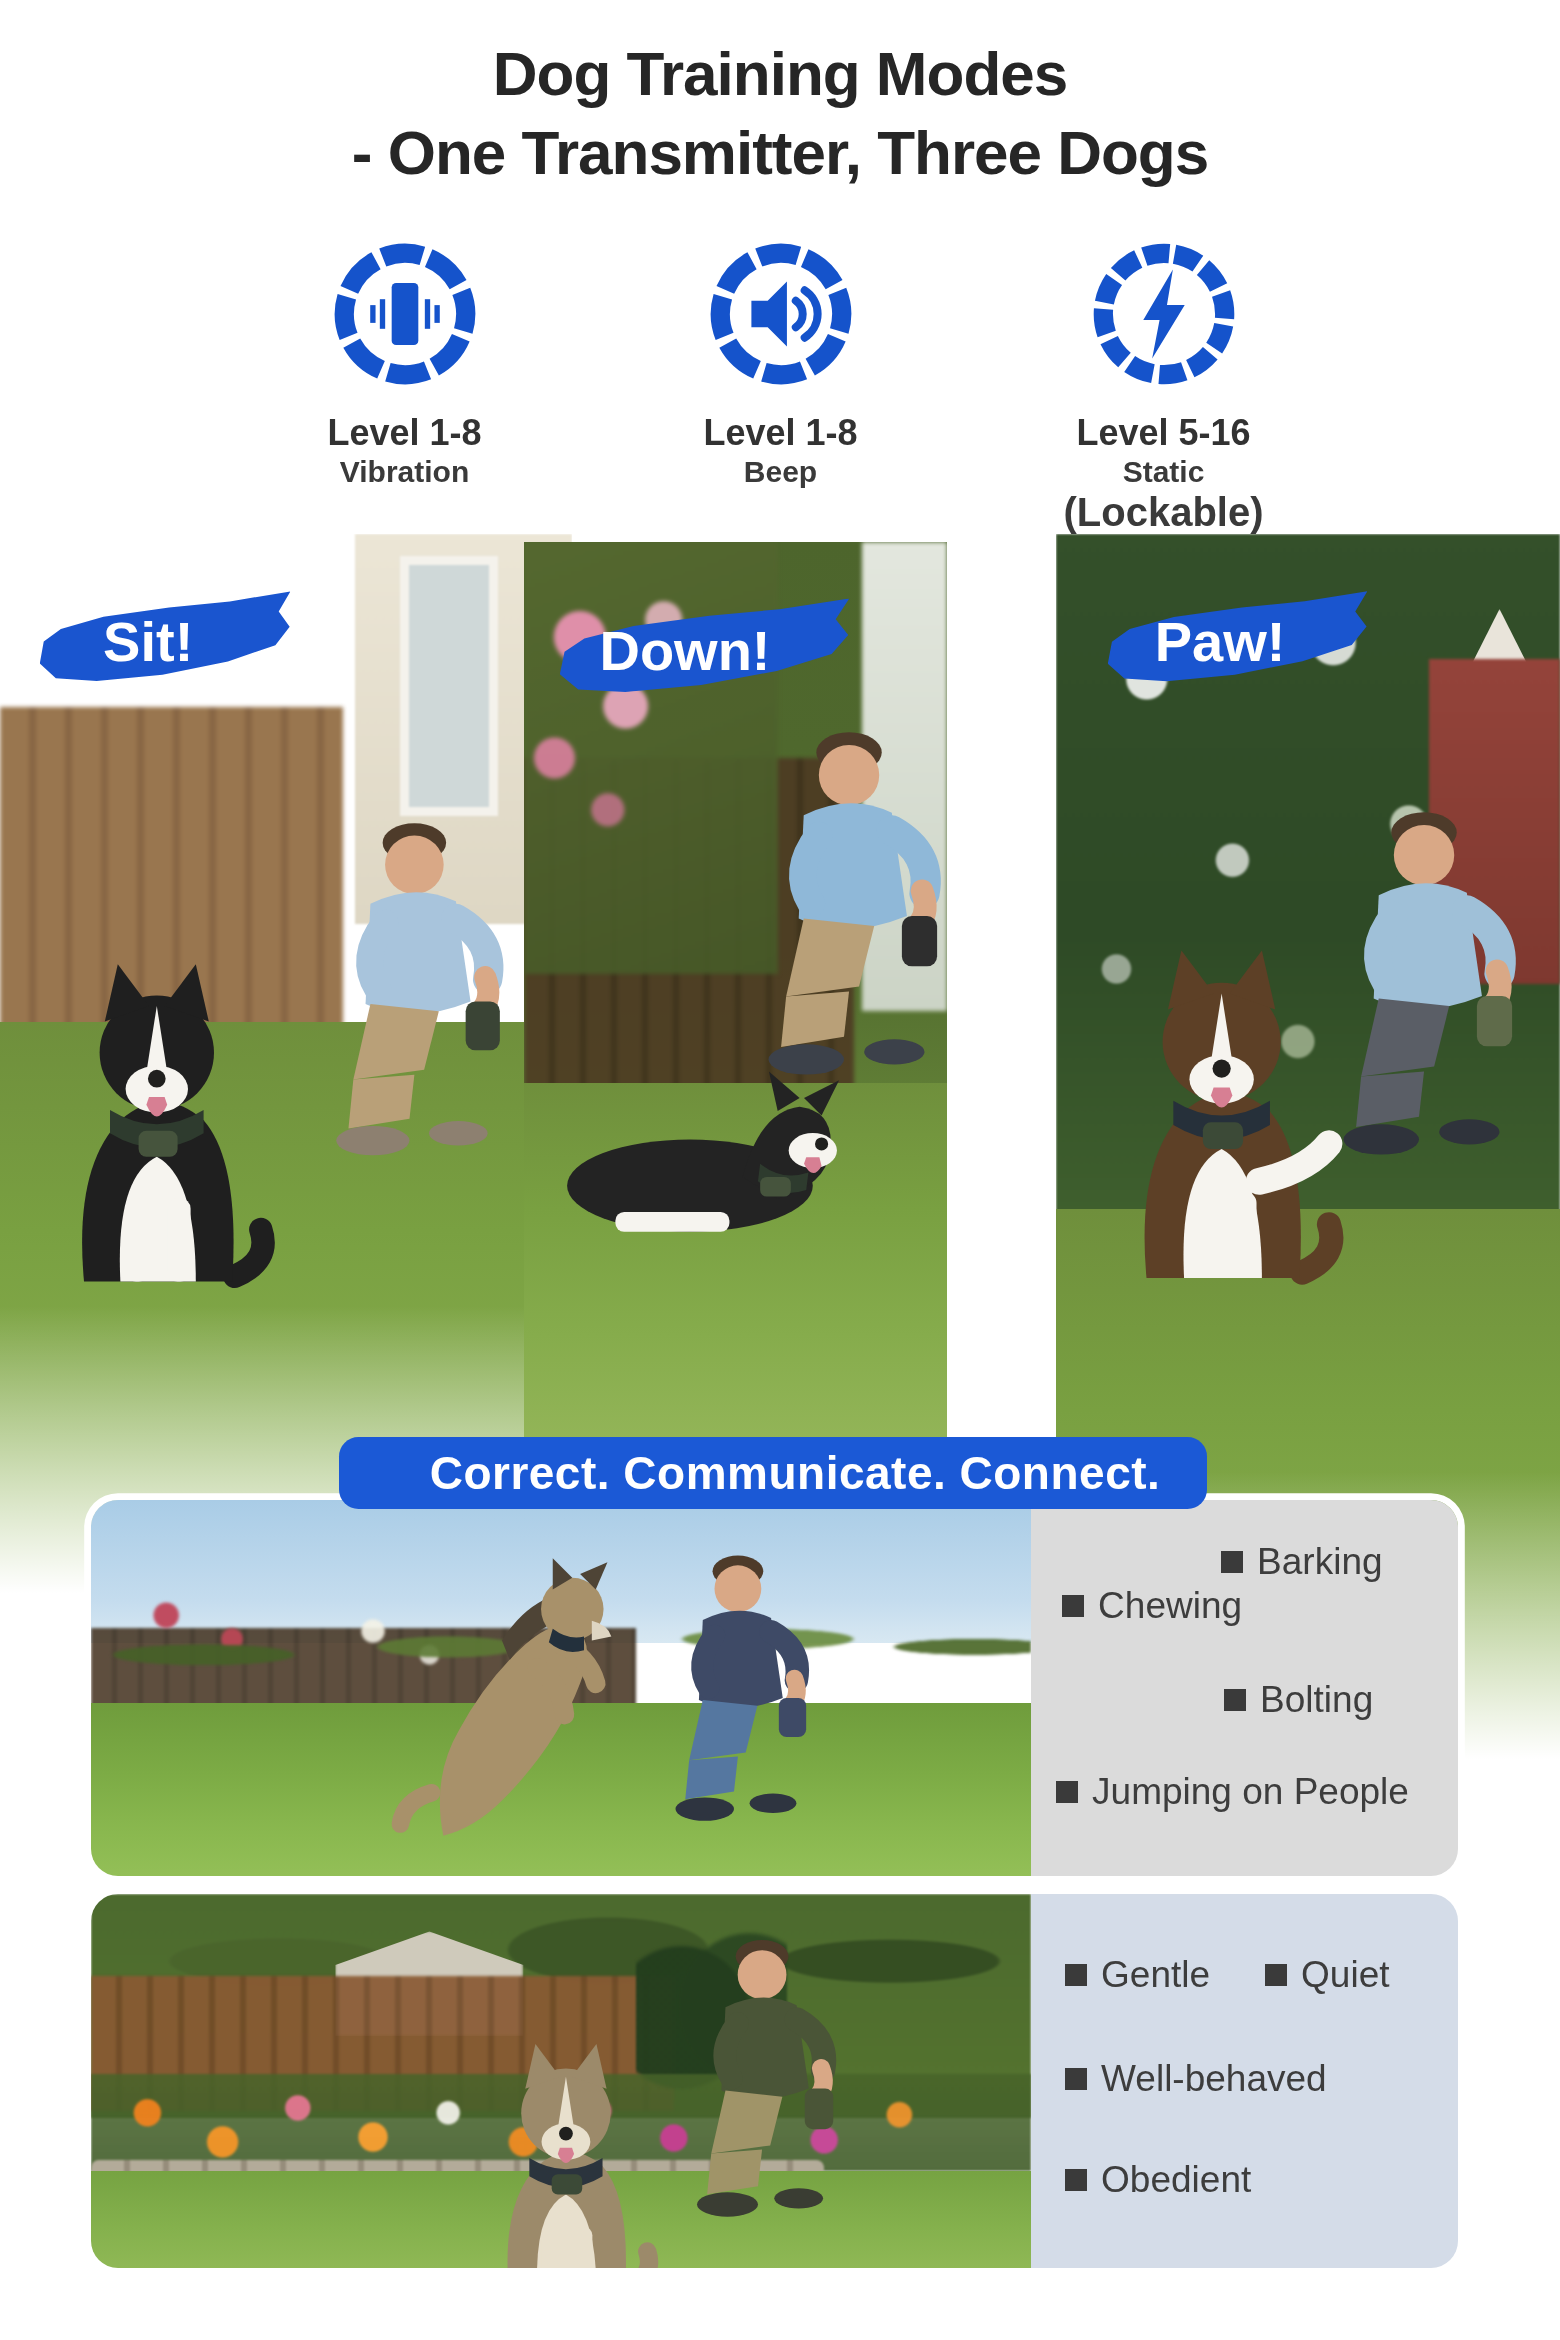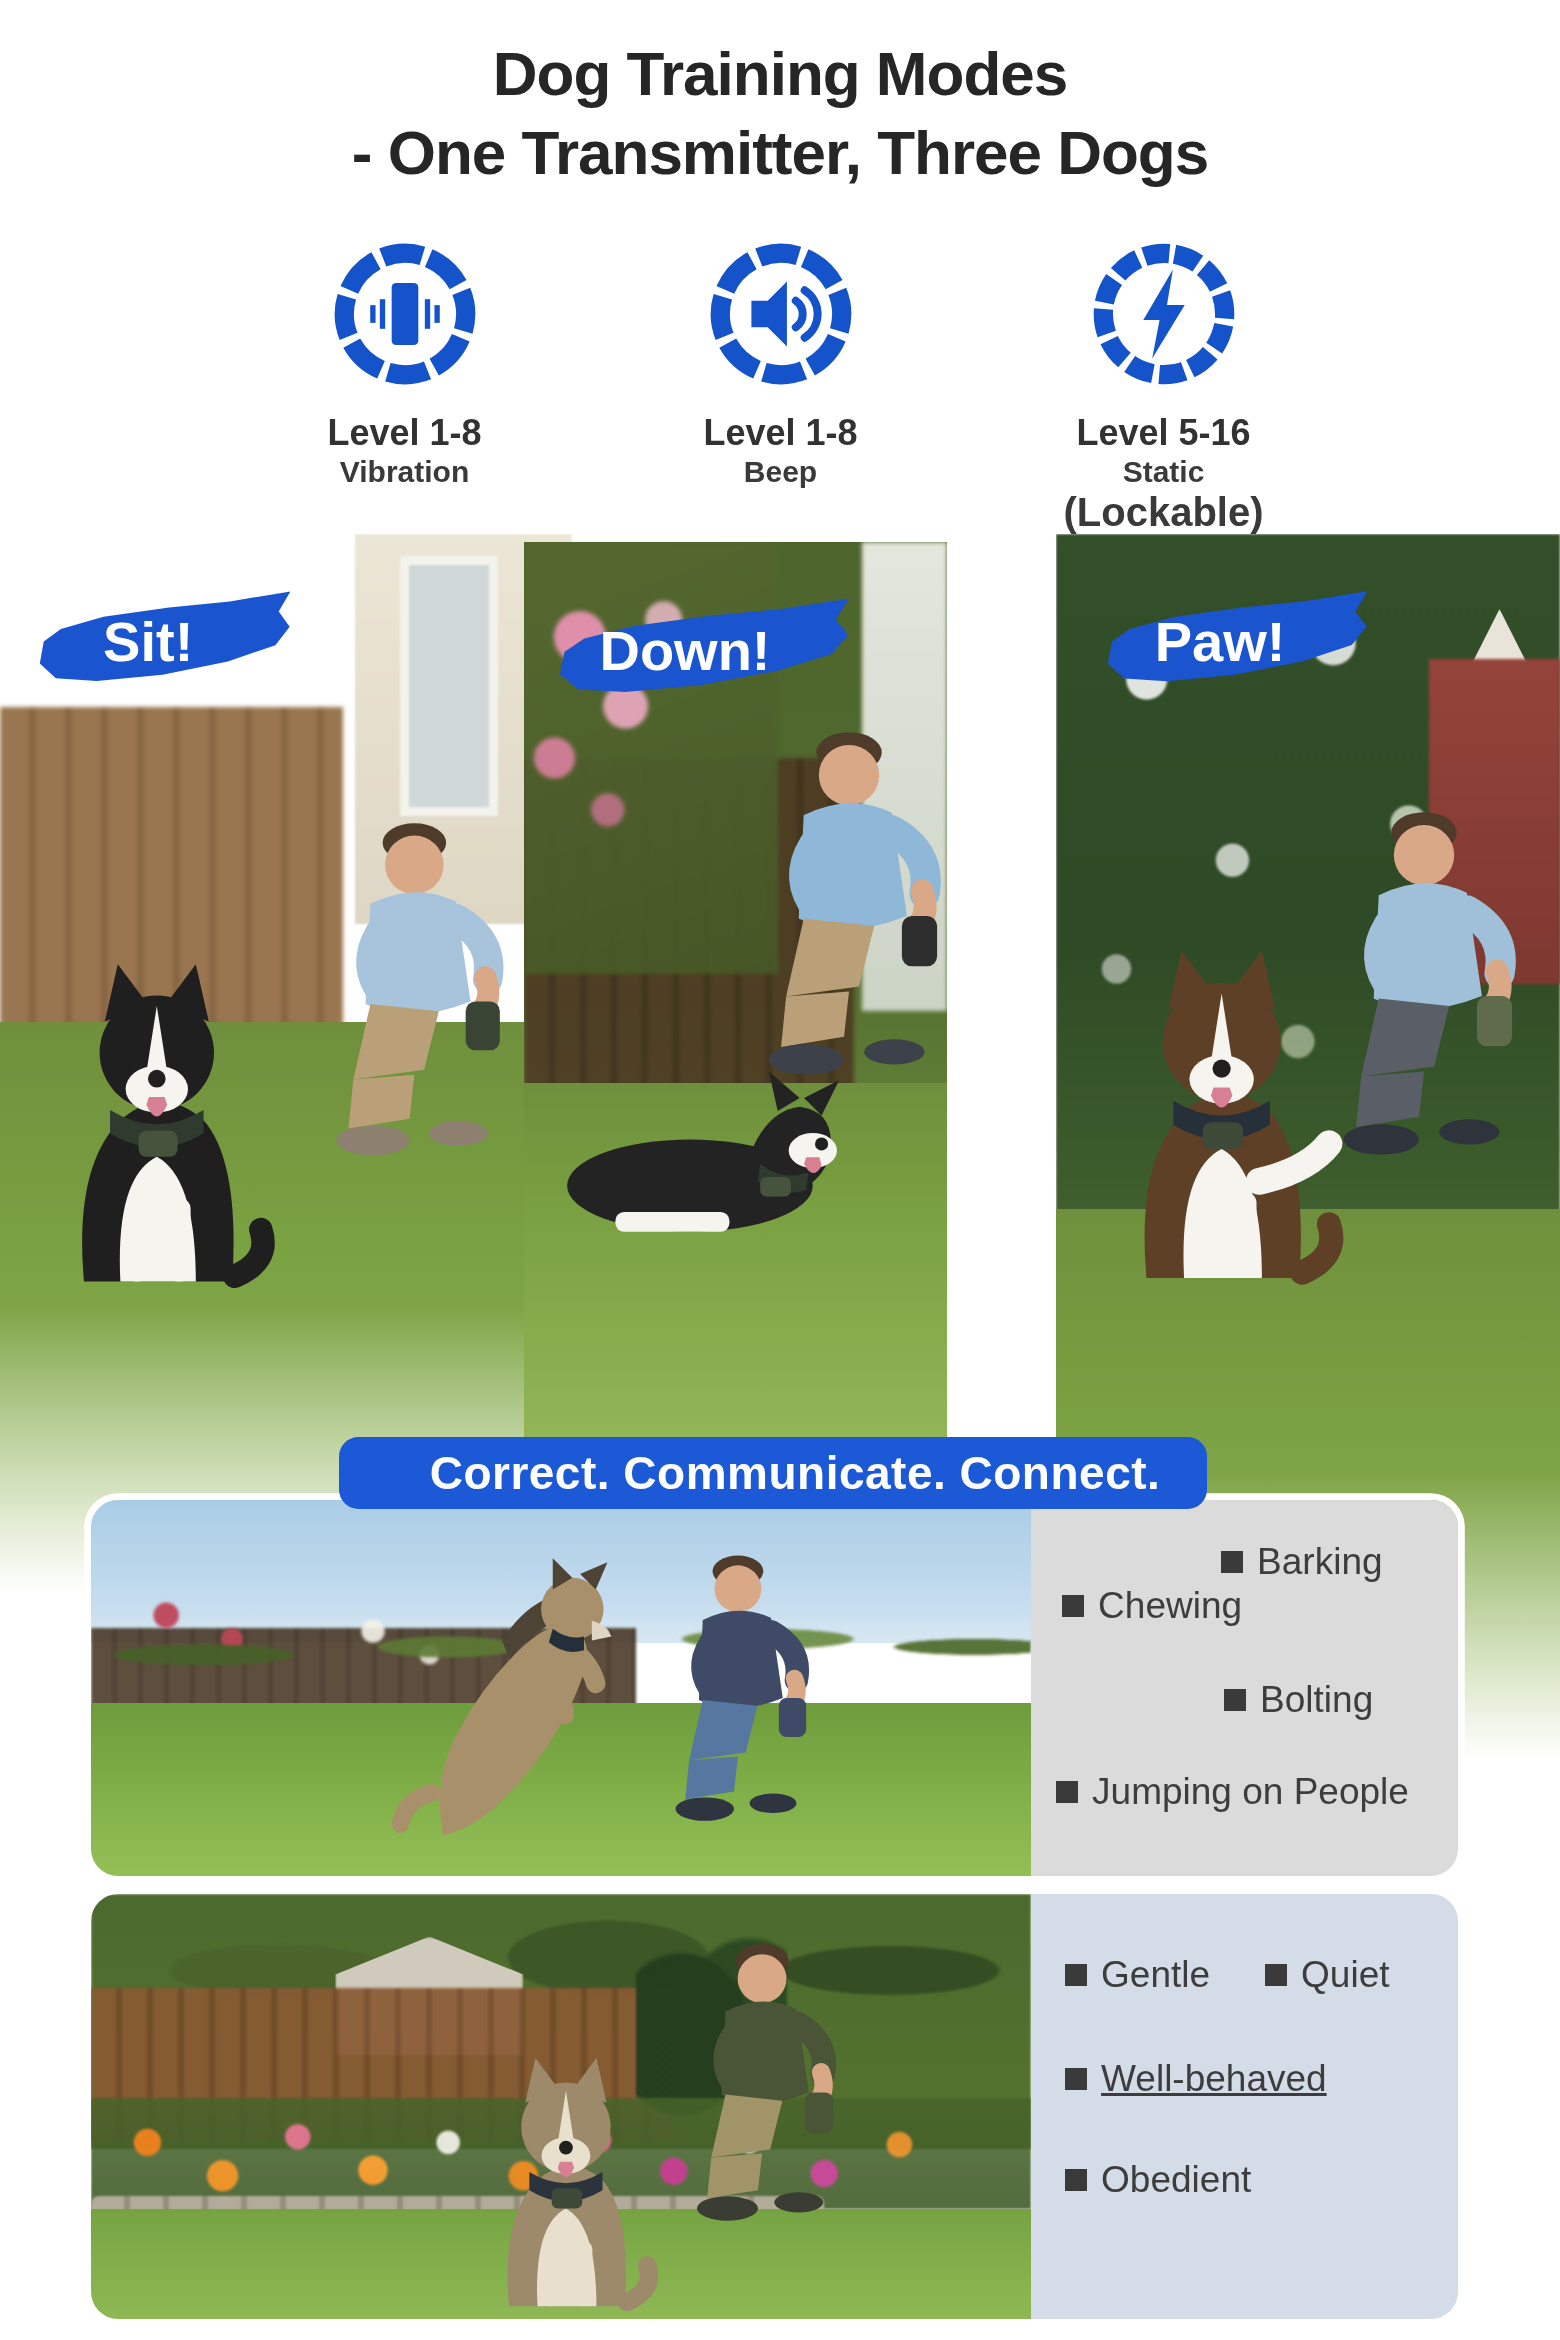--- a/index.html
+++ b/index.html
@@ -82,21 +82,21 @@
 
   
   .banner { position:absolute; left:339px; top:1437px; width:868px; height:72px; background:#1b59d6;
      border-radius:19.5px; display:flex; align-items:center; justify-content:center; z-index:6;
      color:#ffffff; font-size:46px; font-weight:800; letter-spacing:0.5px;padding-left:44px; }
 
   
   .card { position:absolute; left:91px; width:1367px; display:flex; border-radius:27px; overflow:hidden;
           box-shadow:0 0 0 6.8px #ffffff; z-index:5; }
   .card-problems { top:1500px; height:376px; }
-  .card-results  { top:1894px; height:425px; }
+  .card-results  { top:1894px; height:374px; }
   .card-photo { position:relative; width:940px; height:100%; overflow:hidden; }
   .card-panel { position:relative; width:427px; height:100%; }
   .card-problems .card-panel { background:#dbdbdb; }
   .card-results  .card-panel { background:#d4dce8; }
 
   
   .s4-sky   { left:0; top:0; width:100%; height:38%; background:linear-gradient(180deg,#a9cce6 0%, #c4dcee 70%, #d8e8f2 100%); }
   .s4-trees { left:0; top:16%; width:100%; height:42%; background:
       radial-gradient(ellipse at 12% 60%, rgba(70,96,40,.95) 0 88px, transparent 93px),
       radial-gradient(ellipse at 38% 55%, rgba(92,122,52,.9) 0 68px, transparent 73px),
@@ -139,21 +139,21 @@
   
   .list-item { position:absolute; display:flex; align-items:center; gap:13.7px;
      font-size:37px; color:#3d3d3d; font-weight:400; white-space:nowrap; }
   .bullet { width:22.4px; height:22.4px; background:#3a3a3a; flex:0 0 auto; }
   .card-problems .li-0 { left:190px; top:41px;  }
   .card-problems .li-1 { left:31px;  top:85px; }
   .card-problems .li-2 { left:193px; top:179px; }
   .card-problems .li-3 { left:25px;  top:271px; }
   .card-results  .li-0 { left:34px;  top:60px;  }
   .card-results  .li-1 { left:234px; top:60px;  }
-  .card-results  .li-2 { left:34px;  top:164px;text-decoration:underline; }
+  .card-results  .li-2 { left:34px;  top:164px; }
   .card-results  .li-3 { left:34px;  top:265px; }
 
   .hidden-defs { position:absolute; width:0; height:0; overflow:hidden; }
 </style>
 </head>
 <body>
 
 <svg class="hidden-defs" xmlns="http://www.w3.org/2000/svg" aria-hidden="true">
   <defs>
     <g id="man-crouch">

